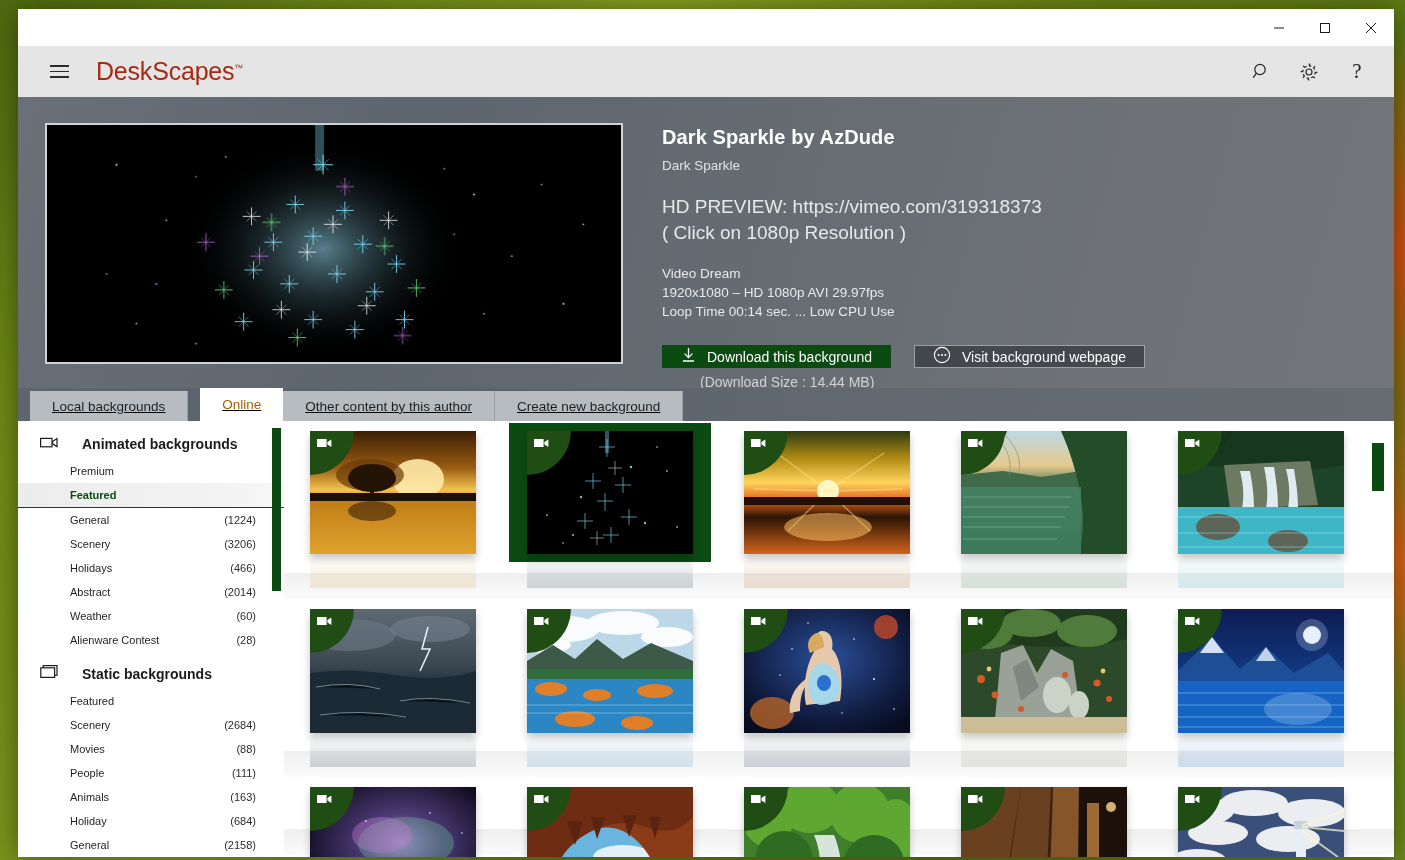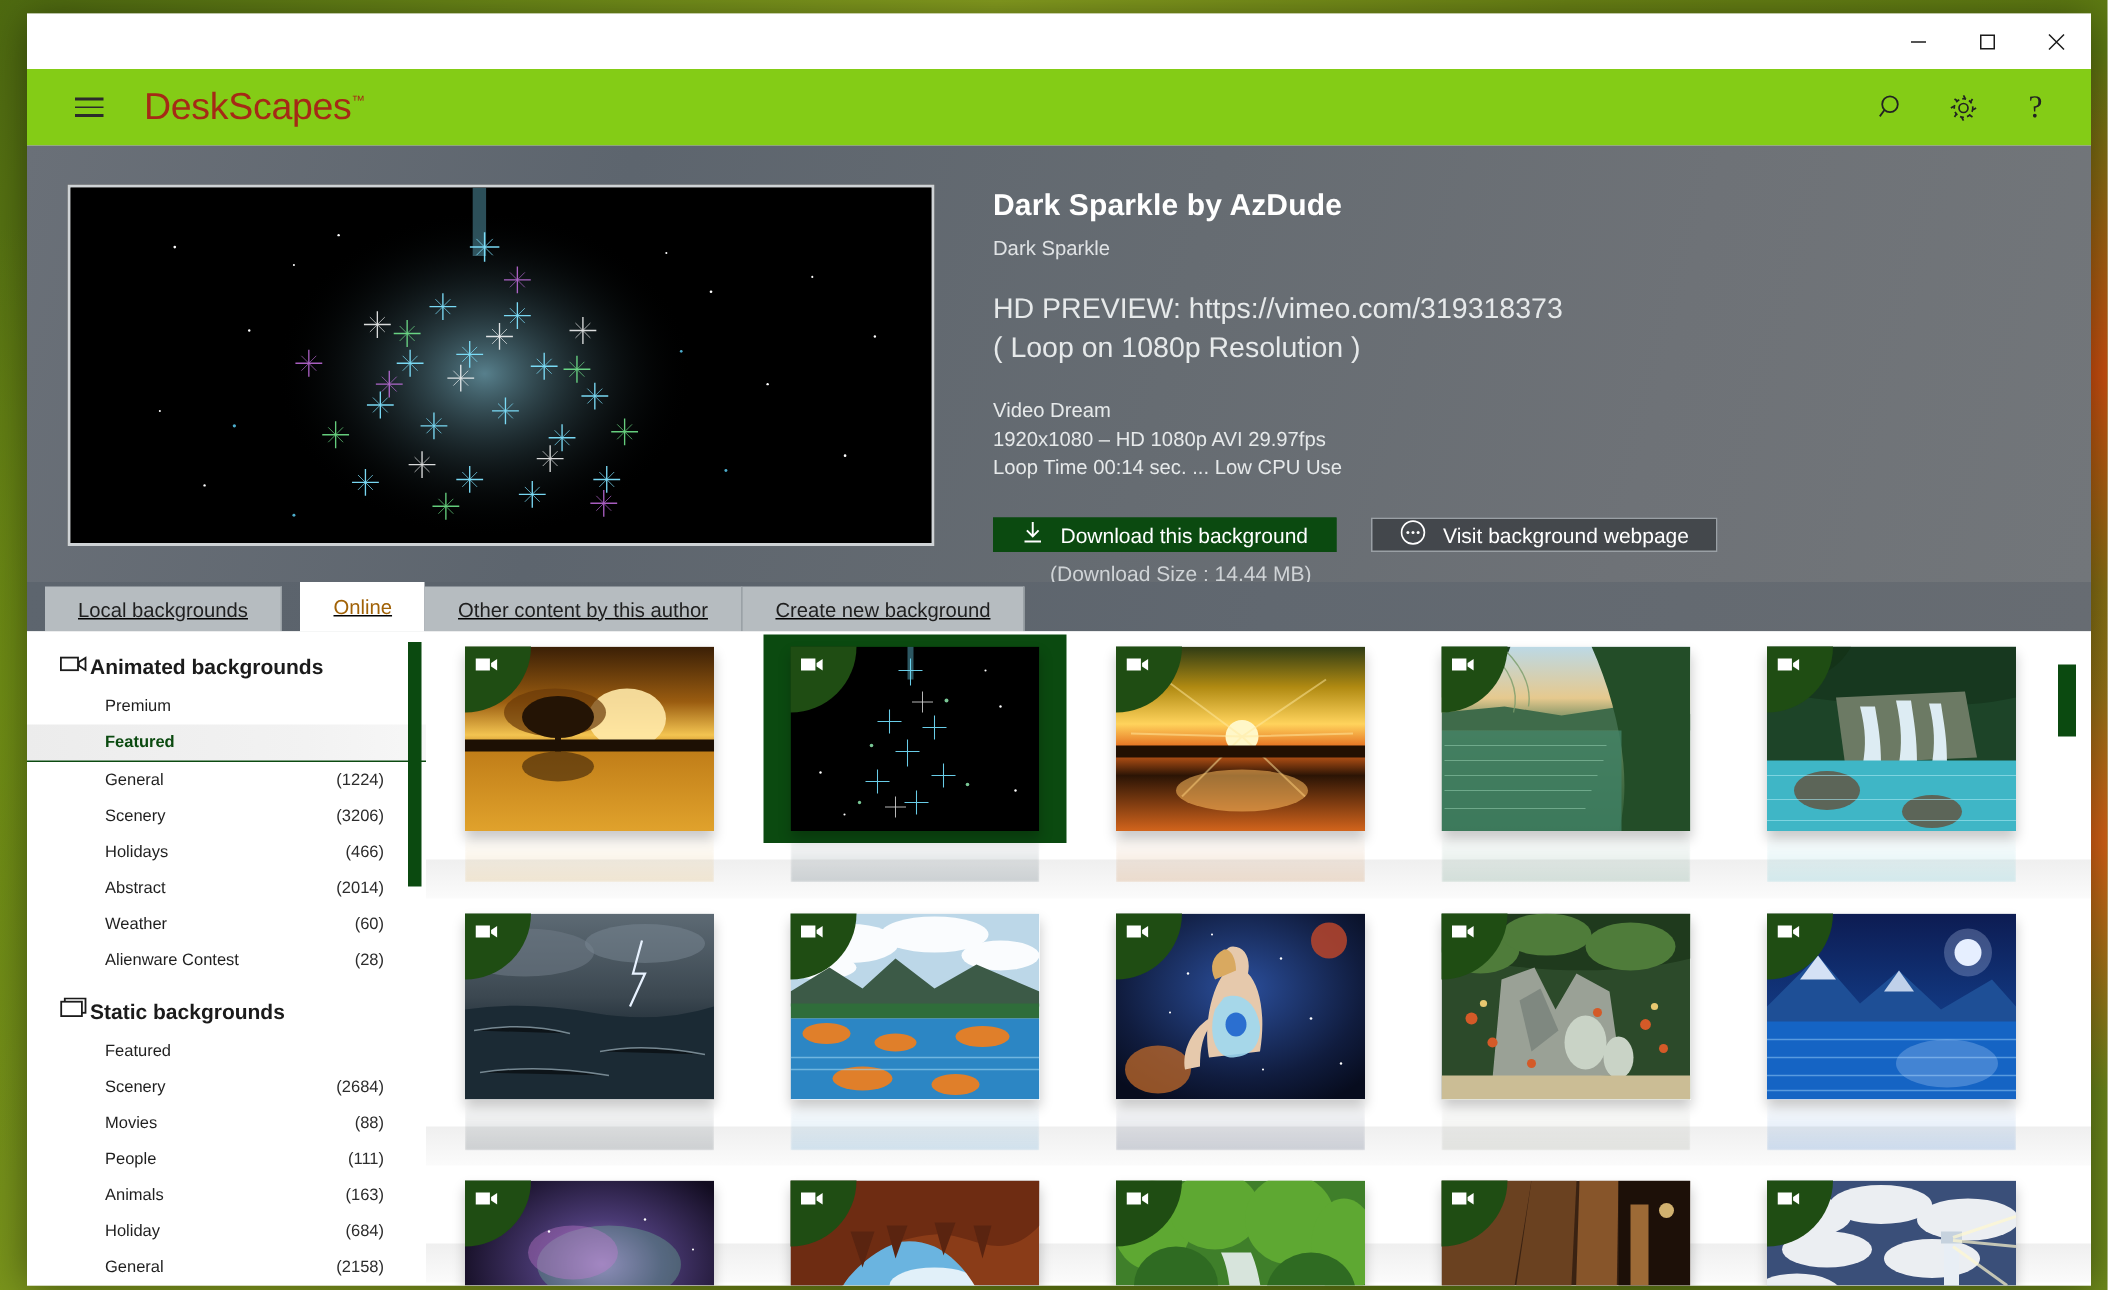--- a/index.html
+++ b/index.html
@@ -30,21 +30,21 @@
     display: flex; justify-content: flex-end; align-items: stretch;
   }
   .winbtn {
     width: 46px; display: flex; align-items: center; justify-content: center;
     color: #1b1b1b; background: transparent; border: none;
   }
   .winbtn svg { display:block; }
 
   
   .header {
-    height: 51px; background: #84cc16; display: flex; align-items: center;
+    height: 51px; background: #e5e5e5; display: flex; align-items: center;
     padding: 0 14px 0 26px;
     justify-content: center;
   }
   .hamburger { width: 30px; height: 30px; display:flex; flex-direction:column;
     justify-content:center; align-items:center; gap:4px; cursor:pointer; }
   .hamburger span { display:block; width:19px; height:1.5px; background:#2b2b2b; }
   .brand {
     margin-left: 22px; font-size: 25px; color: #a52a16; letter-spacing: -0.2px;
     font-family: "Liberation Sans", sans-serif; position: relative;
   }
@@ -103,21 +103,21 @@
 
   
   .body { display: flex; height: 436px; background: #fff; position: relative; }
 
   
   .sidebar {
     width: 266px; position: relative; background: #fff;
     padding-top: 9px; overflow: hidden;
   }
   .grouphead {
-    display: flex; align-items: center; gap: 2px;
+    display: flex; align-items: center; gap: 24px;
     padding: 6px 0 7px 22px; font-size: 14px; font-weight: bold; color: #1b1b1b;
   }
   .grouphead.second { padding-top: 13px; }
   .navitem {
     display: flex; justify-content: space-between; align-items: center;
     padding: 0 28px 0 52px; height: 24px; font-size: 11px; color: #1f1f1f;
     cursor: pointer;
   }
   .navitem .count { color: #2c2c2c; margin-left: 14px; }
   .navitem.selected {
@@ -307,21 +307,21 @@
           <rect x="270" y="0" width="9" height="46" fill="#7fe3ff" opacity="0.35"></rect>
         </svg>
       </div>
     </div>
 
     <div class="detail-info">
       <div class="di-title">Dark Sparkle by AzDude</div>
       <div class="di-sub">Dark Sparkle</div>
       <div class="di-block">
         <div>HD PREVIEW: https://vimeo.com/319318373</div>
-        <div>( Loop on 1080p Resolution )</div>
+        <div>( Click on 1080p Resolution )</div>
       </div>
       <div class="di-block2">
         <div>Video Dream</div>
         <div>1920x1080 – HD 1080p AVI 29.97fps</div>
         <div>Loop Time 00:14 sec. ... Low CPU Use</div>
       </div>
       <div class="btnrow">
         <div>
           <div class="btn btn-download">
             <span>

